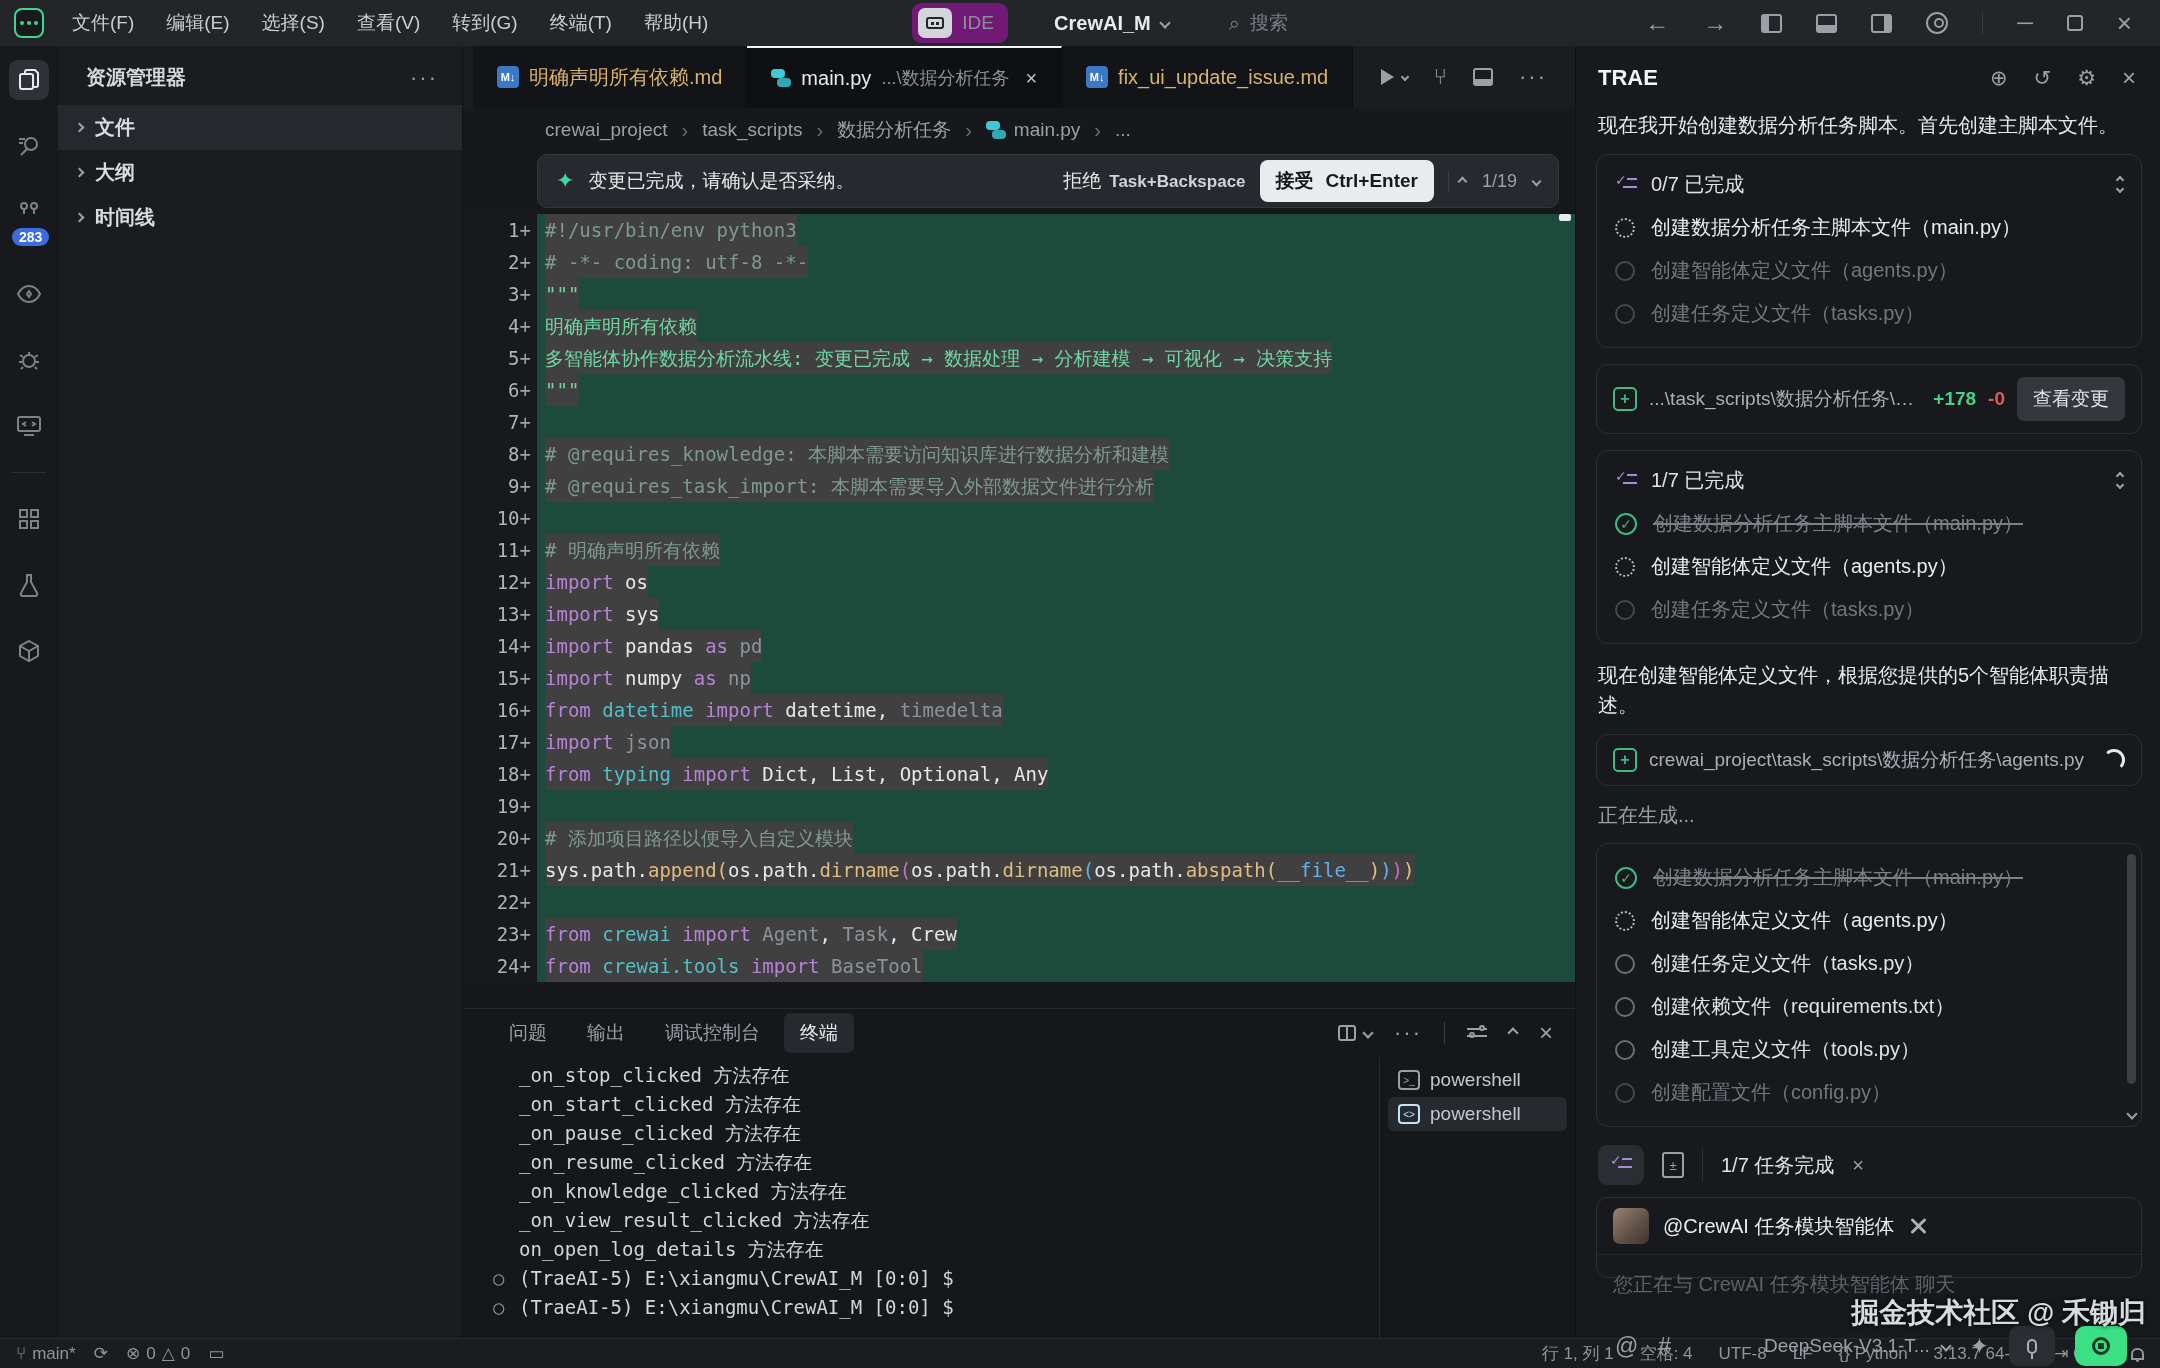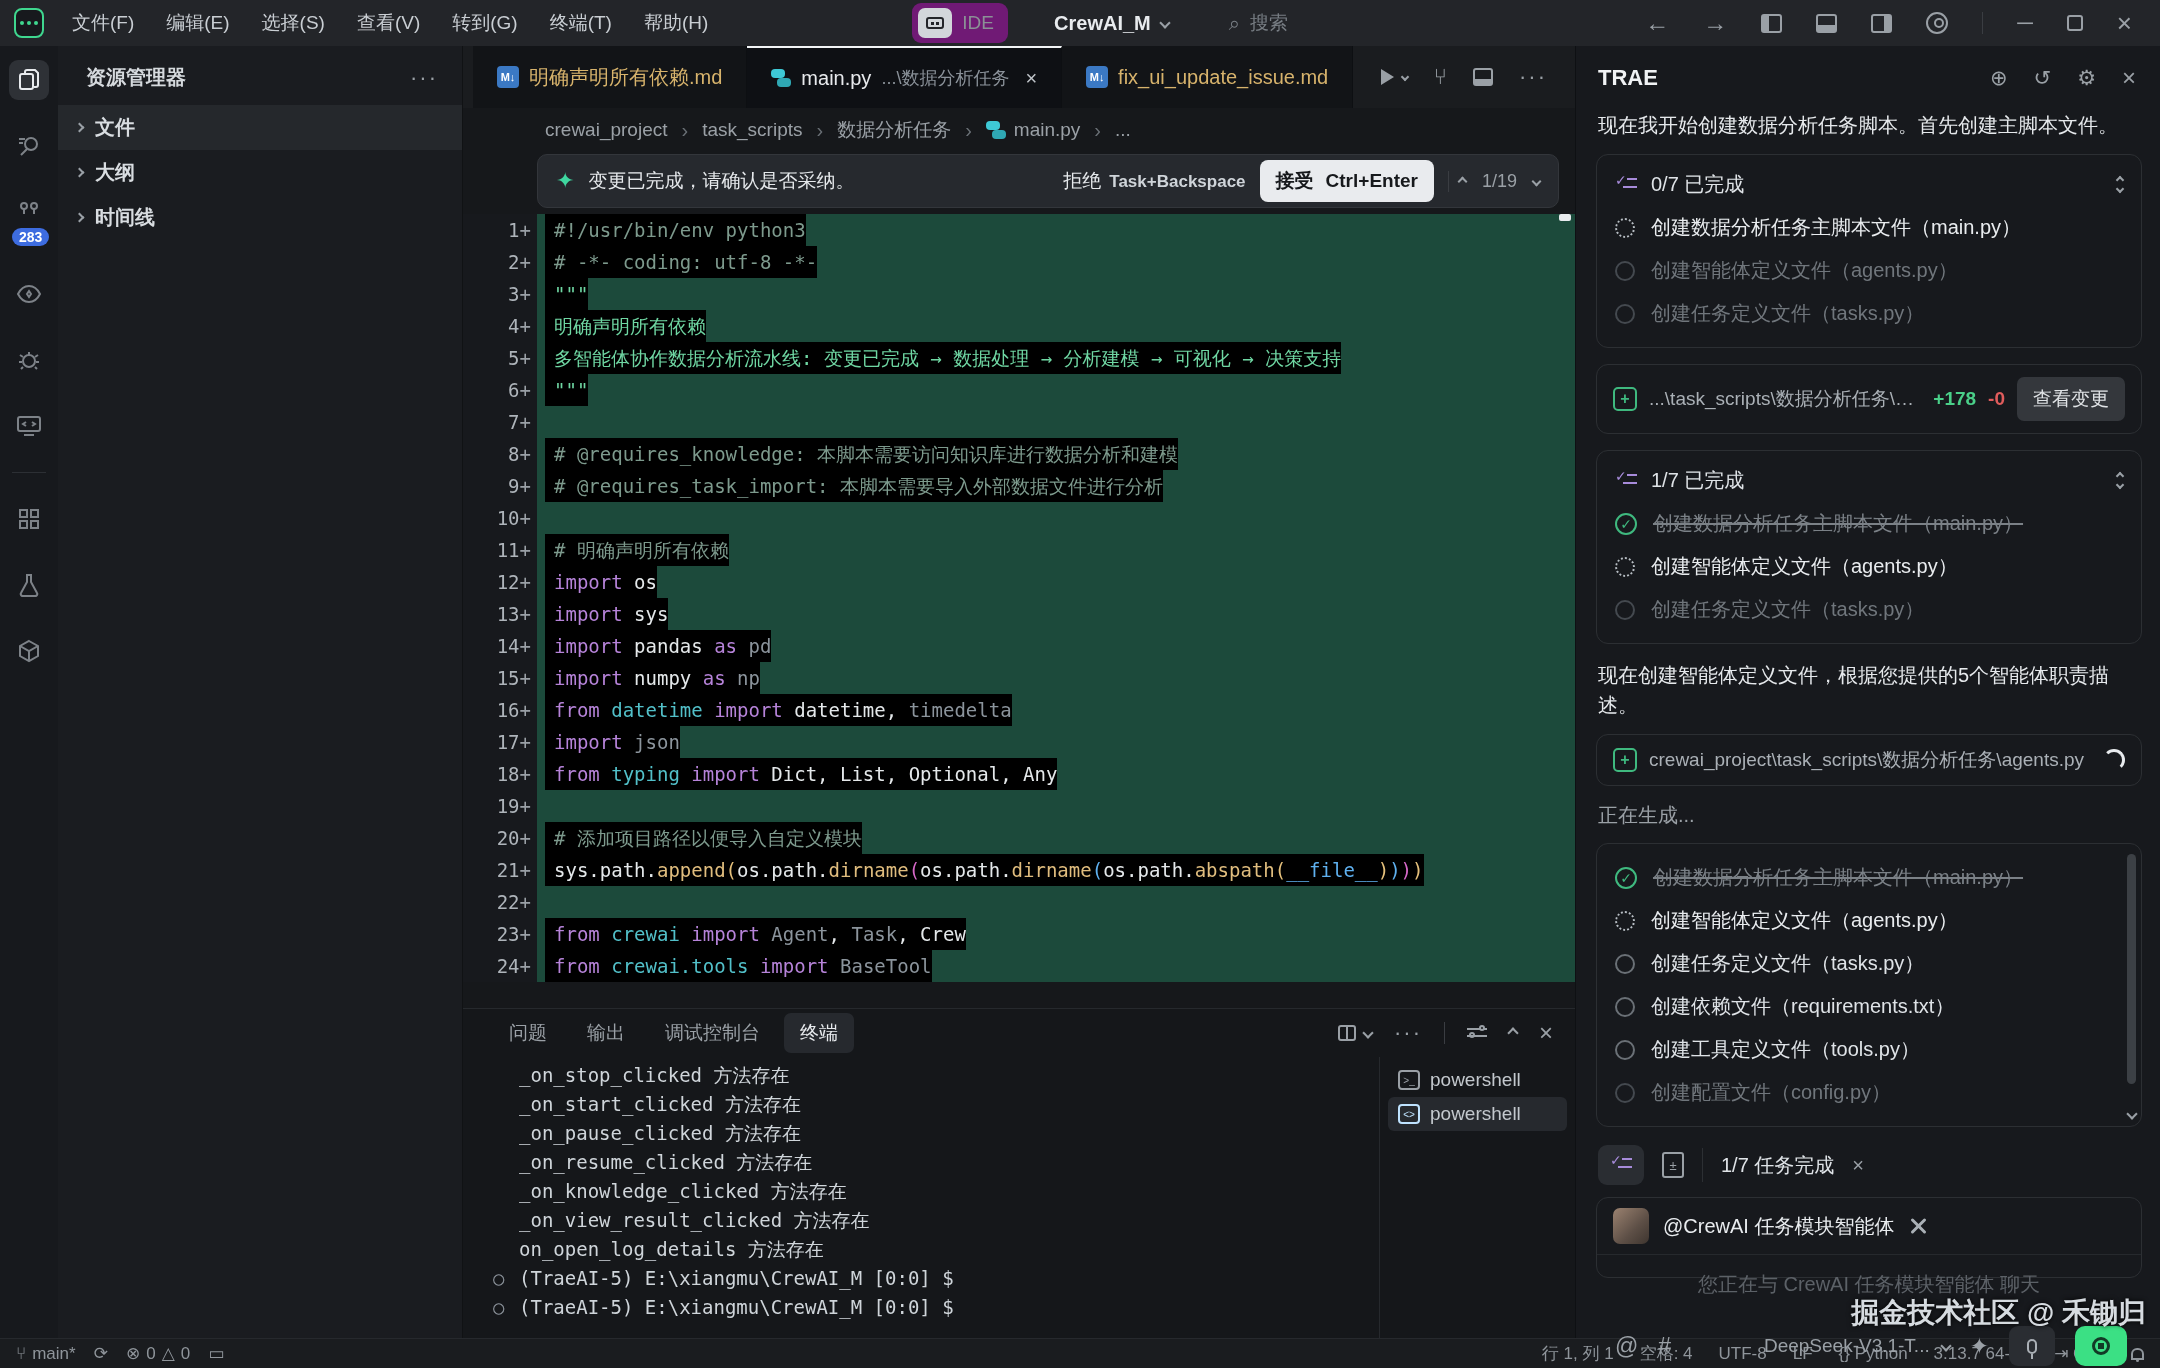--- a/index.html
+++ b/index.html
@@ -92,21 +92,21 @@
   .ai-accept { background:#e9ebee; color:#17191c; border-radius:8px; padding:8px 16px; font-size:19px; font-weight:bold;
     display:flex; gap:12px; align-items:center; }
   .ai-counter { display:flex; align-items:center; gap:16px; color:#9aa0a6; font-size:18px; padding-left:10px; border-left:1px solid #3a3d42; }
   .ai-counter .chev { width:7px; height:7px; }
 
   .code { flex:1; overflow:hidden; position:relative; font-family:"DejaVu Sans Mono","Liberation Mono",monospace; font-size:19px; }
   .cl { display:flex; height:32px; line-height:32px; }
   .ln { width:74px; flex:0 0 auto; text-align:right; padding-right:6px; color:#aeb4ba; background:#17191d; }
   .ln b { color:#9aa0a6; font-weight:normal; }
   .lc { flex:1; background:#1c4a3b; padding-left:8px; white-space:pre; overflow:hidden; }
-  .lt { background:#000000; display:inline-block;padding-left:9px; }
+  .lt { background:#404040; display:inline-block; }
   .c-cm{color:#7d9a8d} .c-ds{color:#6fd7a3} .c-kw{color:#b683d9} .c-mod{color:#52c0c9}
   .c-id{color:#e4e8ea} .c-dim{color:#8b949c} .c-fn{color:#e0bd7e} .c-p1{color:#e5c07b}
   .c-p2{color:#d668c8} .c-p3{color:#5fb1f0} .c-blu{color:#5fb1f0}
   .ed-thumb { position:absolute; top:0; right:4px; width:12px; height:7px; background:#e8ebee; border-radius:2px; }
 
   
   .terminal { height:330px; flex:0 0 auto; border-top:1px solid #26292d; display:flex; flex-direction:column; background:#15171a; }
   .term-head { height:48px; display:flex; align-items:center; padding:0 22px 0 30px; gap:8px; flex:0 0 auto; }
   .term-tab { font-size:19px; color:#9aa0a6; padding:7px 16px; border-radius:7px; }
   .term-tab.active { background:#26292e; color:#e8ebee; }
@@ -167,21 +167,21 @@
   .bigcard { position:relative; overflow:hidden; }
   .big-thumb { position:absolute; right:5px; top:10px; width:9px; height:230px; background:#3c4045; border-radius:5px; }
   .big-chev { position:absolute; right:5px; bottom:8px; color:#9aa0a6; }
   .task-footer { display:flex; align-items:center; gap:18px; padding:2px 0 12px 2px; }
   .tf-btn { width:46px; height:40px; background:#2a2d32; border-radius:9px; display:flex; align-items:center; justify-content:center; }
   .tf-doc { width:22px; height:26px; border:2px solid #9aa0a6; border-radius:3px; color:#9aa0a6; font-size:13px;
     display:flex; align-items:center; justify-content:center; }
   .tf-sep { width:1px; height:34px; background:#2c2f33; }
   .tf-label { font-size:20px; color:#dfe3e7; }
   .tf-x { color:#9aa0a6; font-size:20px; }
-  .chat { border:1px solid #2c2f33; border-radius:12px; flex:1; min-height:0; display:flex; flex-direction:column; margin-bottom:60px;text-align:center; }
+  .chat { border:1px solid #2c2f33; border-radius:12px; flex:1; min-height:0; display:flex; flex-direction:column; margin-bottom:60px; }
   .chat-head { display:flex; align-items:center; gap:14px; padding:10px 16px; border-bottom:1px solid #26292d; }
   .avatar { width:36px; height:36px; border-radius:7px; background:linear-gradient(135deg,#9b8270,#5d4f46 60%,#3e352f); }
   .agent { font-size:20px; color:#e9ecef; }
   .tools-ico { width:20px; height:20px; position:relative; }
   .tools-ico:before, .tools-ico:after { content:""; position:absolute; left:9px; top:0; width:3px; height:20px; background:#aab0b6; border-radius:2px; }
   .tools-ico:before { transform:rotate(45deg); } .tools-ico:after { transform:rotate(-45deg); }
   .chat-body { flex:1; padding:16px; font-size:20px; color:#5c6167; }
   .chat-foot { display:flex; align-items:center; gap:20px; padding:12px 14px 14px 18px; }
   .cf-glyph { font-size:23px; color:#9aa0a6; }
   .model { margin-left:auto; display:flex; align-items:center; gap:12px; color:#9aa0a6; font-size:19px; }

